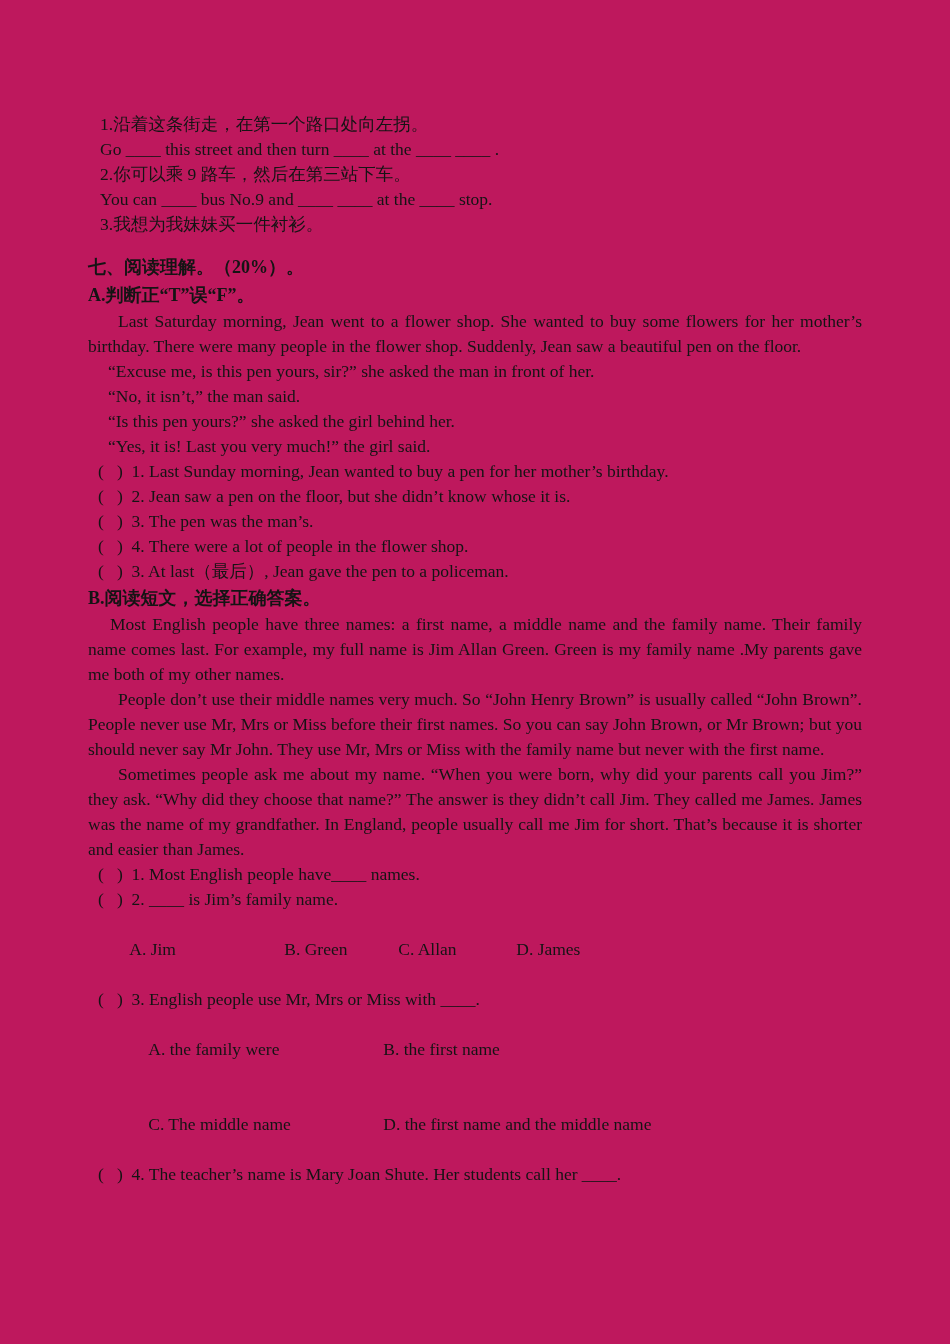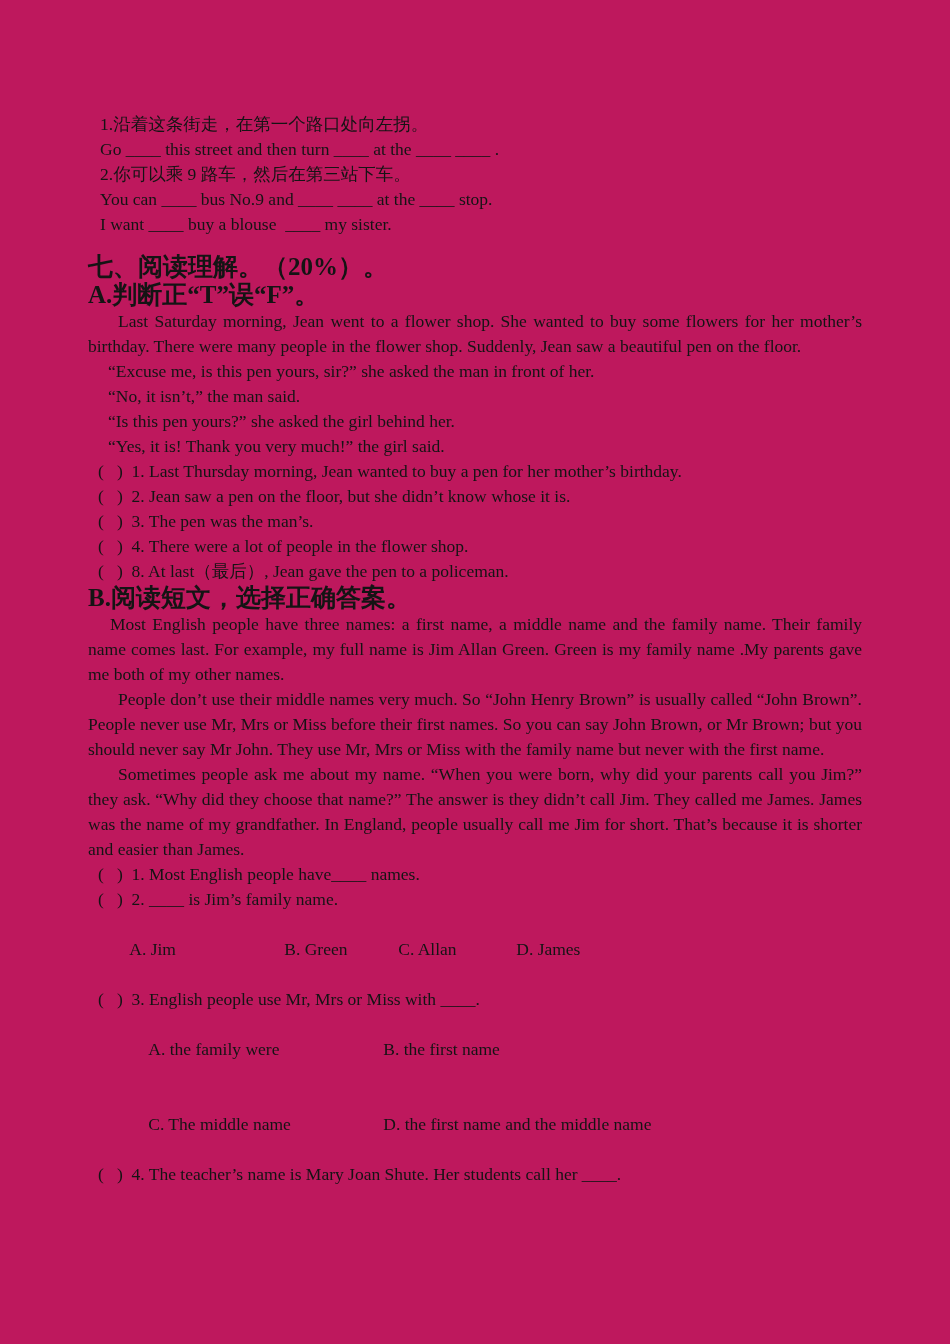--- a/index.html
+++ b/index.html
@@ -16,21 +16,21 @@
   }
   .content {
     padding: 112px 88px 0 88px;
   }
   p { margin: 0; line-height: 25px; white-space: pre-wrap; }
 
   .trans { padding-left: 12px; }
 
   h1.sec, h2.sub {
     margin: 0;
-    font-size: 25px;
+    font-size: 18px;
     line-height: 28px;
     font-weight: 700;
     white-space: pre-wrap;
     font-family: "Liberation Serif", "DejaVu Serif", serif;
   }
   h1.sec { margin-top: 16px; }
 
   .passage {
     text-align: justify;
     text-align-last: left;
@@ -55,36 +55,36 @@
 <body>
 
 <div class="page">
   <div class="content">
 
     <div>
       <p class="trans">1.沿着这条街走，在第一个路口处向左拐。</p>
       <p class="trans">Go ____ this street and then turn ____ at the ____ ____ .</p>
       <p class="trans">2.你可以乘 9 路车，然后在第三站下车。</p>
       <p class="trans">You can ____ bus No.9 and ____ ____ at the ____ stop.</p>
-      <p class="trans">I want ____ buy a blouse  ____ my sister.</p>
+      <p class="trans">3.我想为我妹妹买一件衬衫。</p>
     </div>
 
     <h1 class="sec">七、阅读理解。（20%）。</h1>
 
     <h2 class="sub">A.判断正“T”误“F”。</h2>
     <p class="passage">Last Saturday morning, Jean went to a flower shop. She wanted to buy some flowers for her mother’s birthday. There were many people in the flower shop. Suddenly, Jean saw a beautiful pen on the floor.</p>
     <p class="dlg">“Excuse me, is this pen yours, sir?” she asked the man in front of her.</p>
     <p class="dlg">“No, it isn’t,” the man said.</p>
     <p class="dlg">“Is this pen yours?” she asked the girl behind her.</p>
-    <p class="dlg">“Yes, it is! Thank you very much!” the girl said.</p>
-    <p class="tf">(   )  1. Last Thursday morning, Jean wanted to buy a pen for her mother’s birthday.</p>
+    <p class="dlg">“Yes, it is! Last you very much!” the girl said.</p>
+    <p class="tf">(   )  1. Last Sunday morning, Jean wanted to buy a pen for her mother’s birthday.</p>
     <p class="tf">(   )  2. Jean saw a pen on the floor, but she didn’t know whose it is.</p>
     <p class="tf">(   )  3. The pen was the man’s.</p>
     <p class="tf">(   )  4. There were a lot of people in the flower shop.</p>
-    <p class="tf">(   )  8. At last（最后）, Jean gave the pen to a policeman.</p>
+    <p class="tf">(   )  3. At last（最后）, Jean gave the pen to a policeman.</p>
 
     <h2 class="sub">B.阅读短文，选择正确答案。</h2>
     <p class="passage p-b1">Most English people have three names: a first name, a middle name and the family name. Their family name comes last. For example, my full name is Jim Allan Green. Green is my family name .My parents gave me both of my other names.</p>
     <p class="passage">People don’t use their middle names very much. So “John Henry Brown” is usually called “John Brown”. People never use Mr, Mrs or Miss before their first names. So you can say John Brown, or Mr Brown; but you should never say Mr John. They use Mr, Mrs or Miss with the family name but never with the first name.</p>
     <p class="passage">Sometimes people ask me about my name. “When you were born, why did your parents call you Jim?” they ask. “Why did they choose that name?” The answer is they didn’t call Jim. They called me James. James was the name of my grandfather. In England, people usually call me Jim for short. That’s because it is shorter and easier than James.</p>
 
     <p class="stem">(   )  1. Most English people have____ names.</p>
 
     <p class="stem">(   )  2. ____ is Jim’s family name.</p>
     <p class="optrow optrow4">

